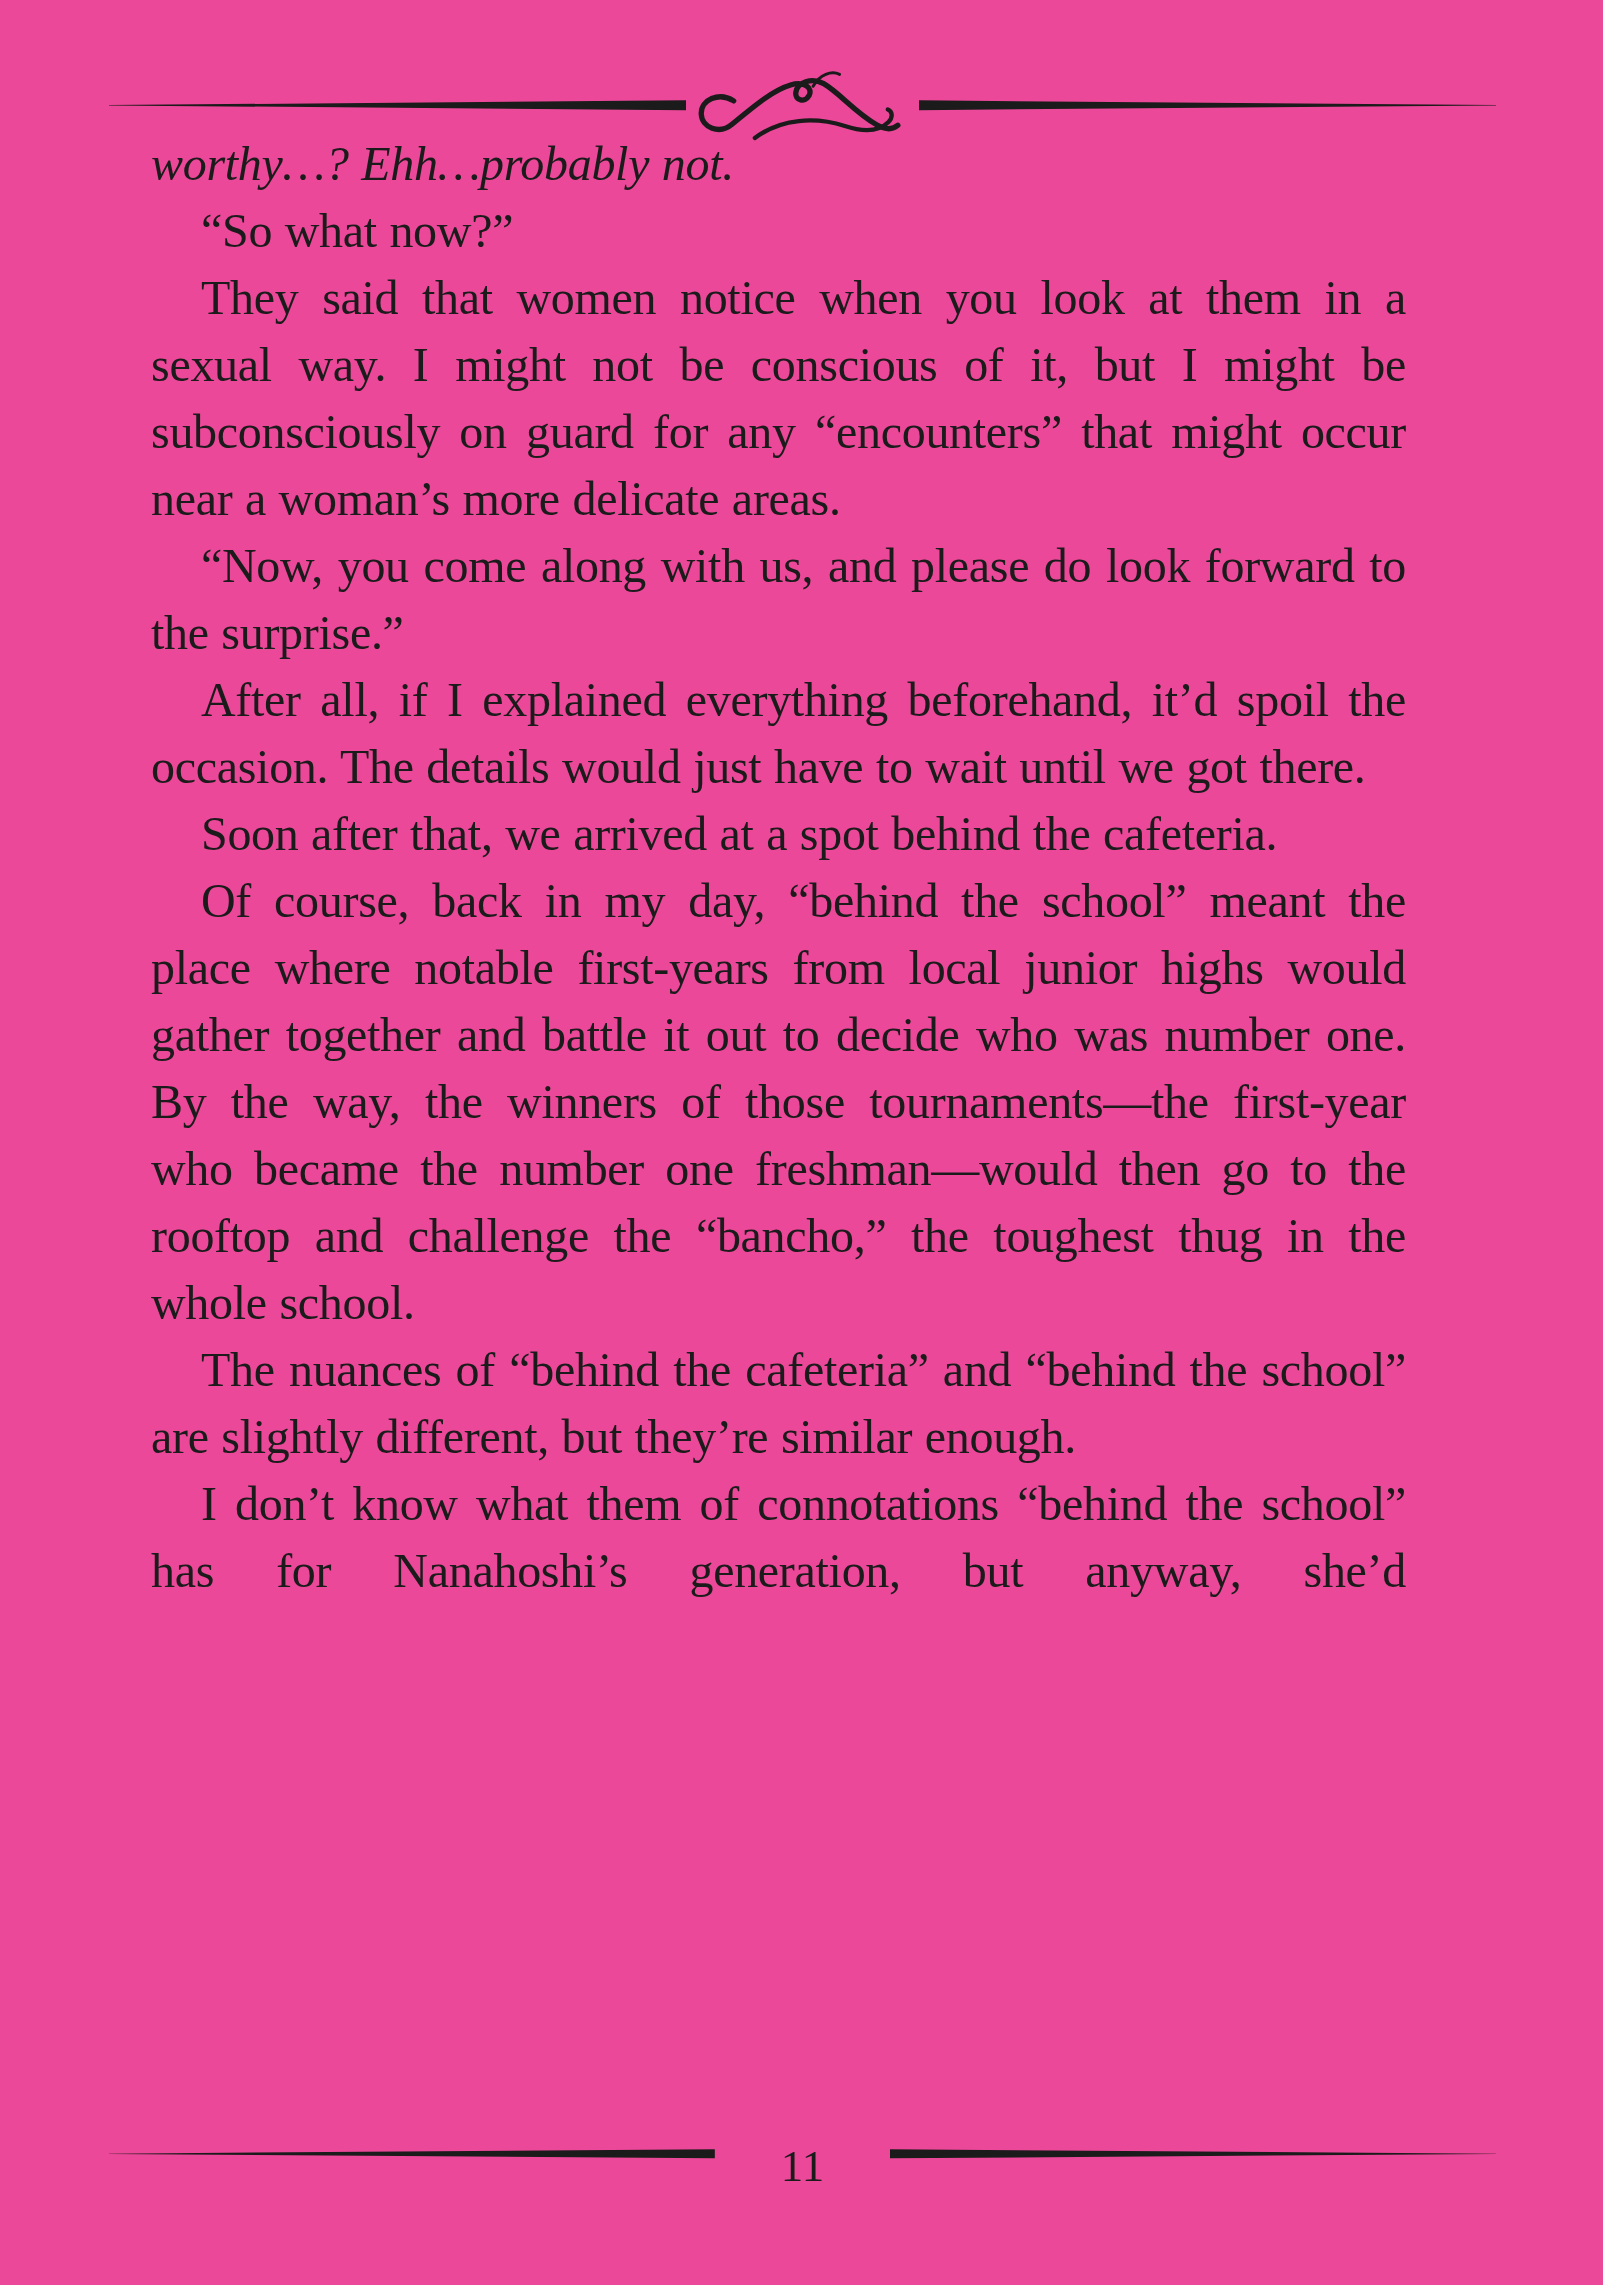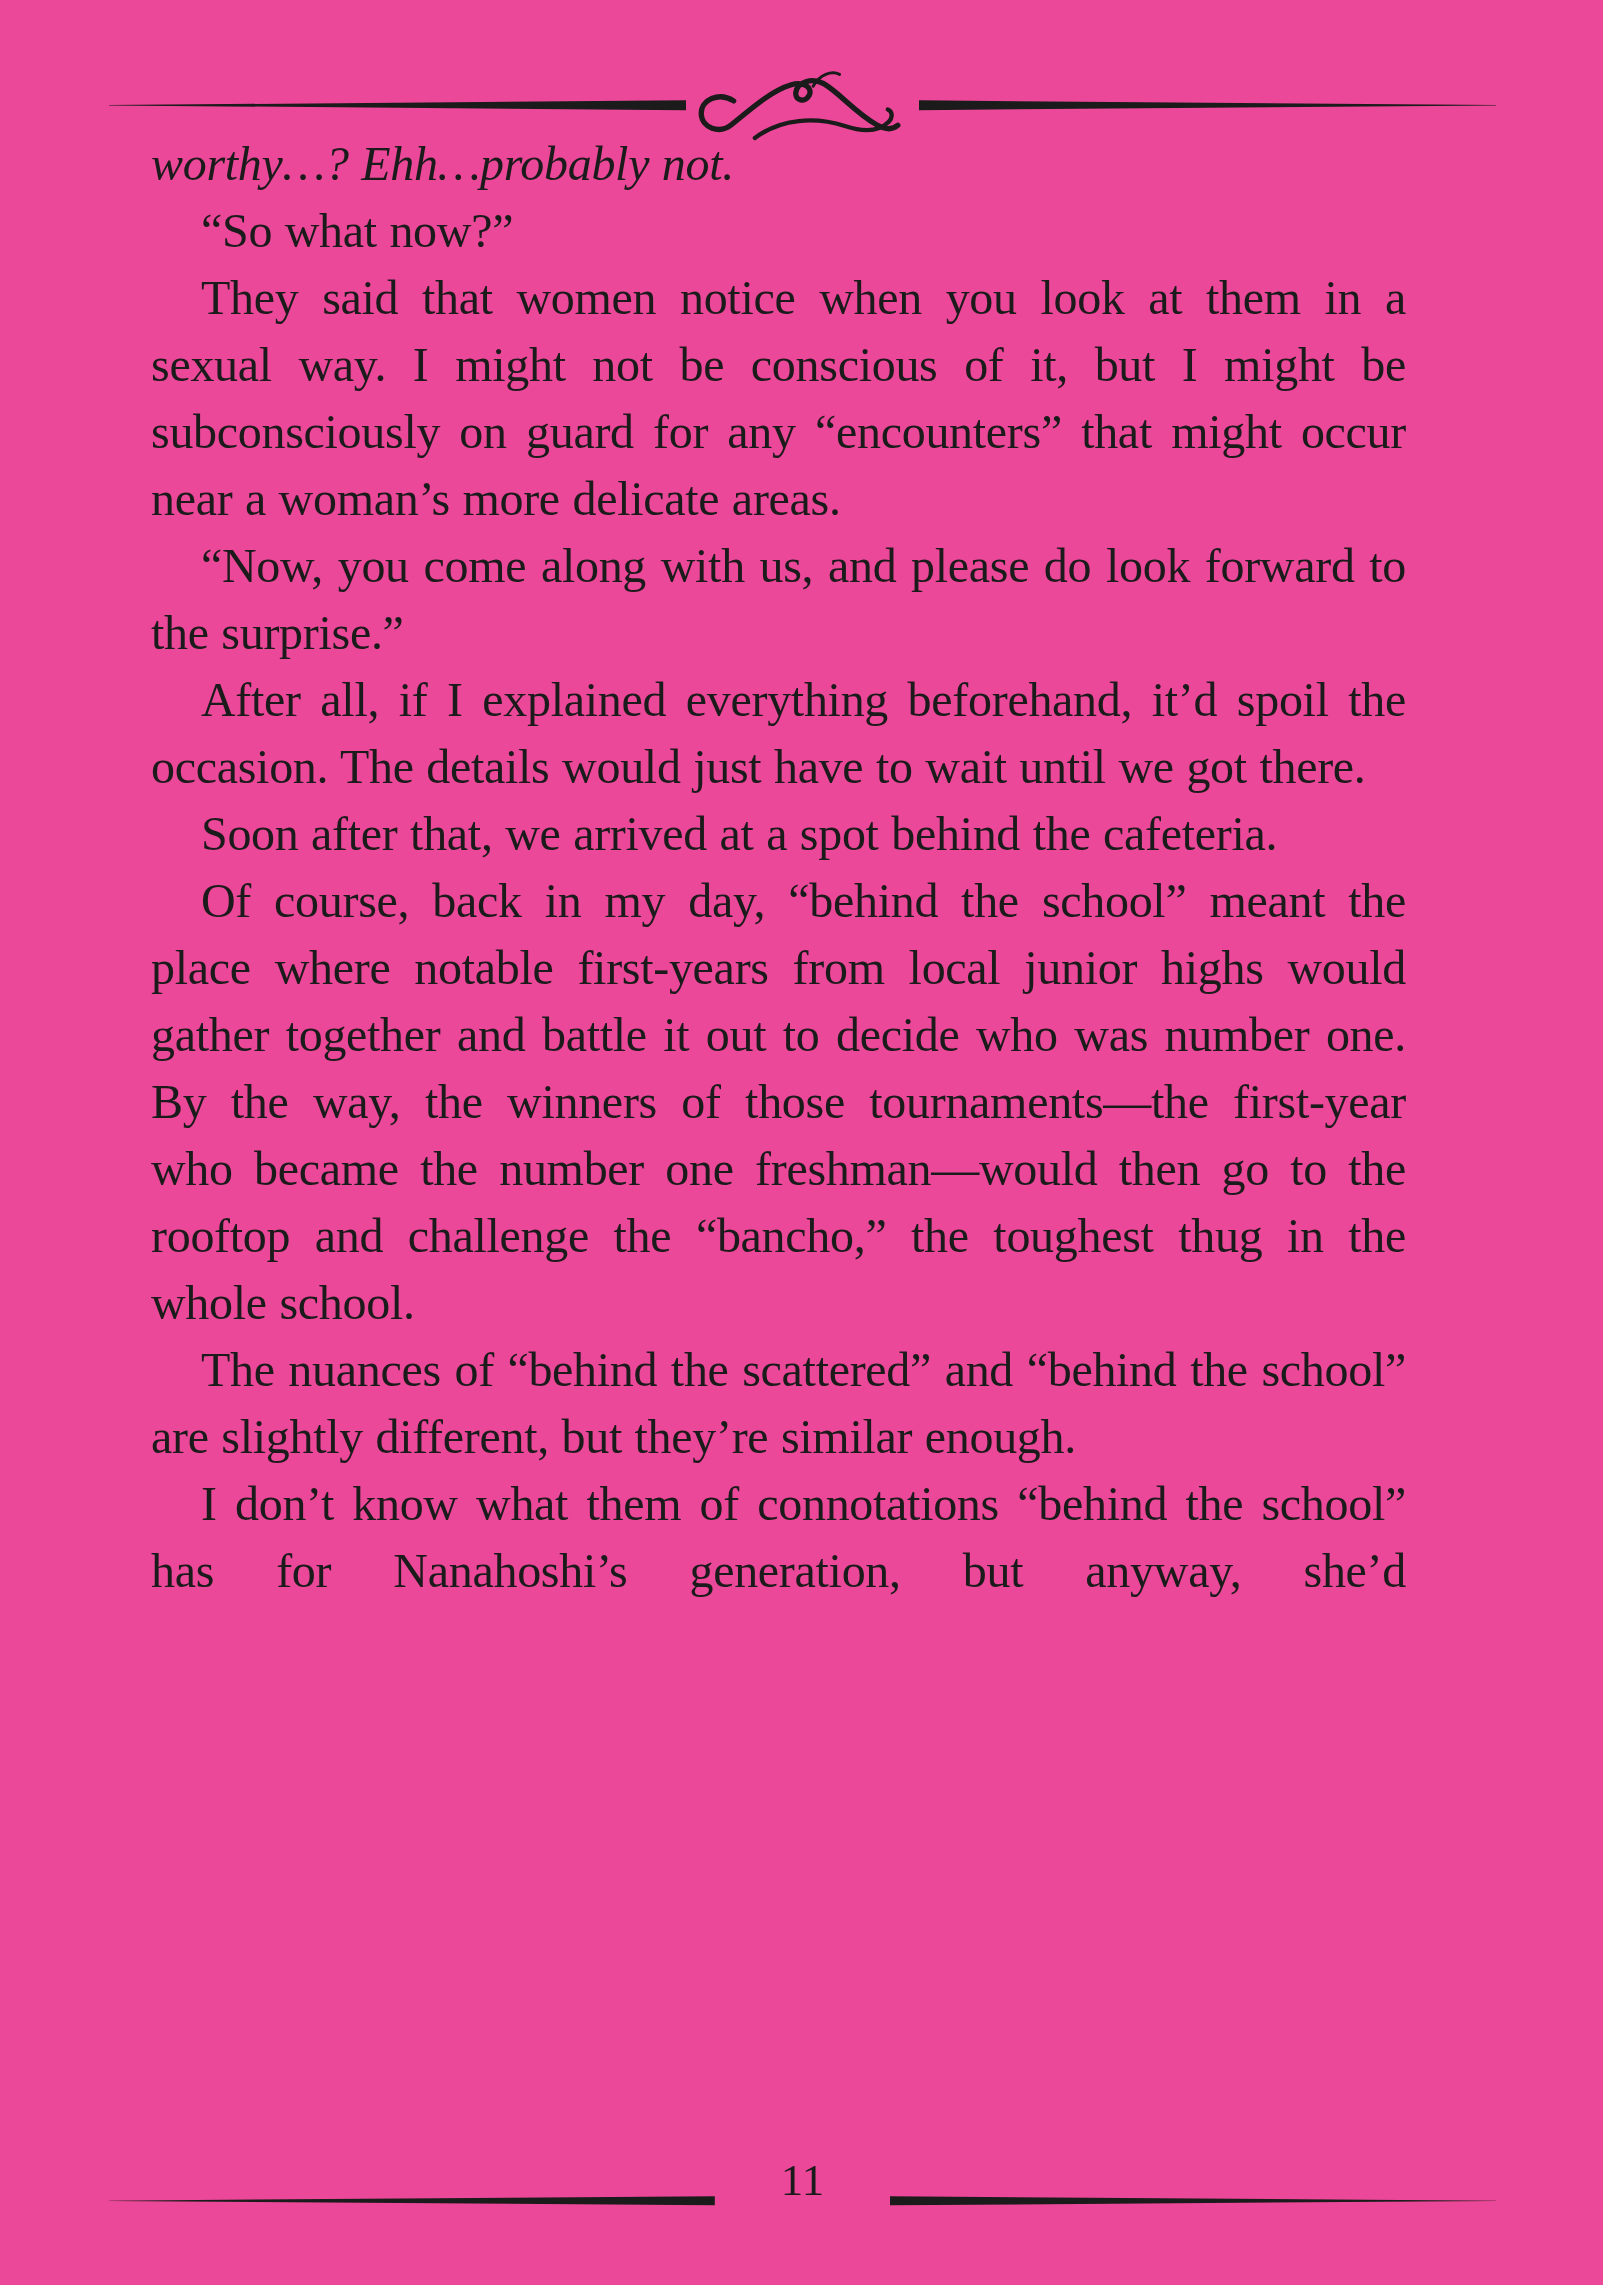--- a/index.html
+++ b/index.html
@@ -67,22 +67,21 @@
   .text-block p.italic { font-style: italic; }
   .text-block p.justify-last { text-align-last: justify; }
   
   .page-footer {
     position: absolute;
     top: 2148px;
     left: 109px;
     width: 1387px;
     height: 53px;
     display: flex;
-    align-items: flex-end;
-    margin-top: 6px;
+    align-items: flex-start;
   }
   .page-footer .rule { height: 11.6px; }
   .page-number {
     flex: 0 0 auto;
     margin: 0 66px;
     font-size: 45px;
     line-height: 1;
     color: #1b1b1b;
     transform: translateY(-3.6px);
   }
@@ -107,21 +106,21 @@
   </div>
 
   <main class="text-block" id="text-block">
       <p class="italic">worthy…? Ehh…probably not.</p>
       <p class="indent">“So what now?”</p>
       <p class="indent">They said that women notice when you look at them in a sexual way. I might not be conscious of it, but I might be subconsciously on guard for any “encounters” that might occur near a woman’s more delicate areas.</p>
       <p class="indent">“Now, you come along with us, and please do look forward to the surprise.”</p>
       <p class="indent">After all, if I explained everything beforehand, it’d spoil the occasion. The details would just have to wait until we got there.</p>
       <p class="indent">Soon after that, we arrived at a spot behind the cafeteria.</p>
       <p class="indent">Of course, back in my day, “behind the school” meant the place where notable first-years from local junior highs would gather together and battle it out to decide who was number one.  By the way, the winners of those tournaments—the first-year who became the number one freshman—would then go to the rooftop and challenge the “bancho,” the toughest thug in the whole school.</p>
-      <p class="indent">The nuances of “behind the scattered” and “behind the school” are slightly different, but they’re similar enough.</p>
+      <p class="indent">The nuances of “behind the cafeteria” and “behind the school” are slightly different, but they’re similar enough.</p>
       <p class="indent justify-last">I don’t know what them of connotations “behind the school” has for Nanahoshi’s generation, but anyway, she’d</p>
     </main>
 
   <footer class="page-footer">
     <svg class="rule" viewBox="0 0 100 14" preserveAspectRatio="none" aria-hidden="true">
       <polygon points="0,7.2 0,6.8 100,1.5 100,12.5"></polygon>
     </svg>
     <div class="page-number">11</div>
     <svg class="rule" viewBox="0 0 100 14" preserveAspectRatio="none" aria-hidden="true">
       <polygon points="0,1.5 0,12.5 100,7.2 100,6.8"></polygon>

